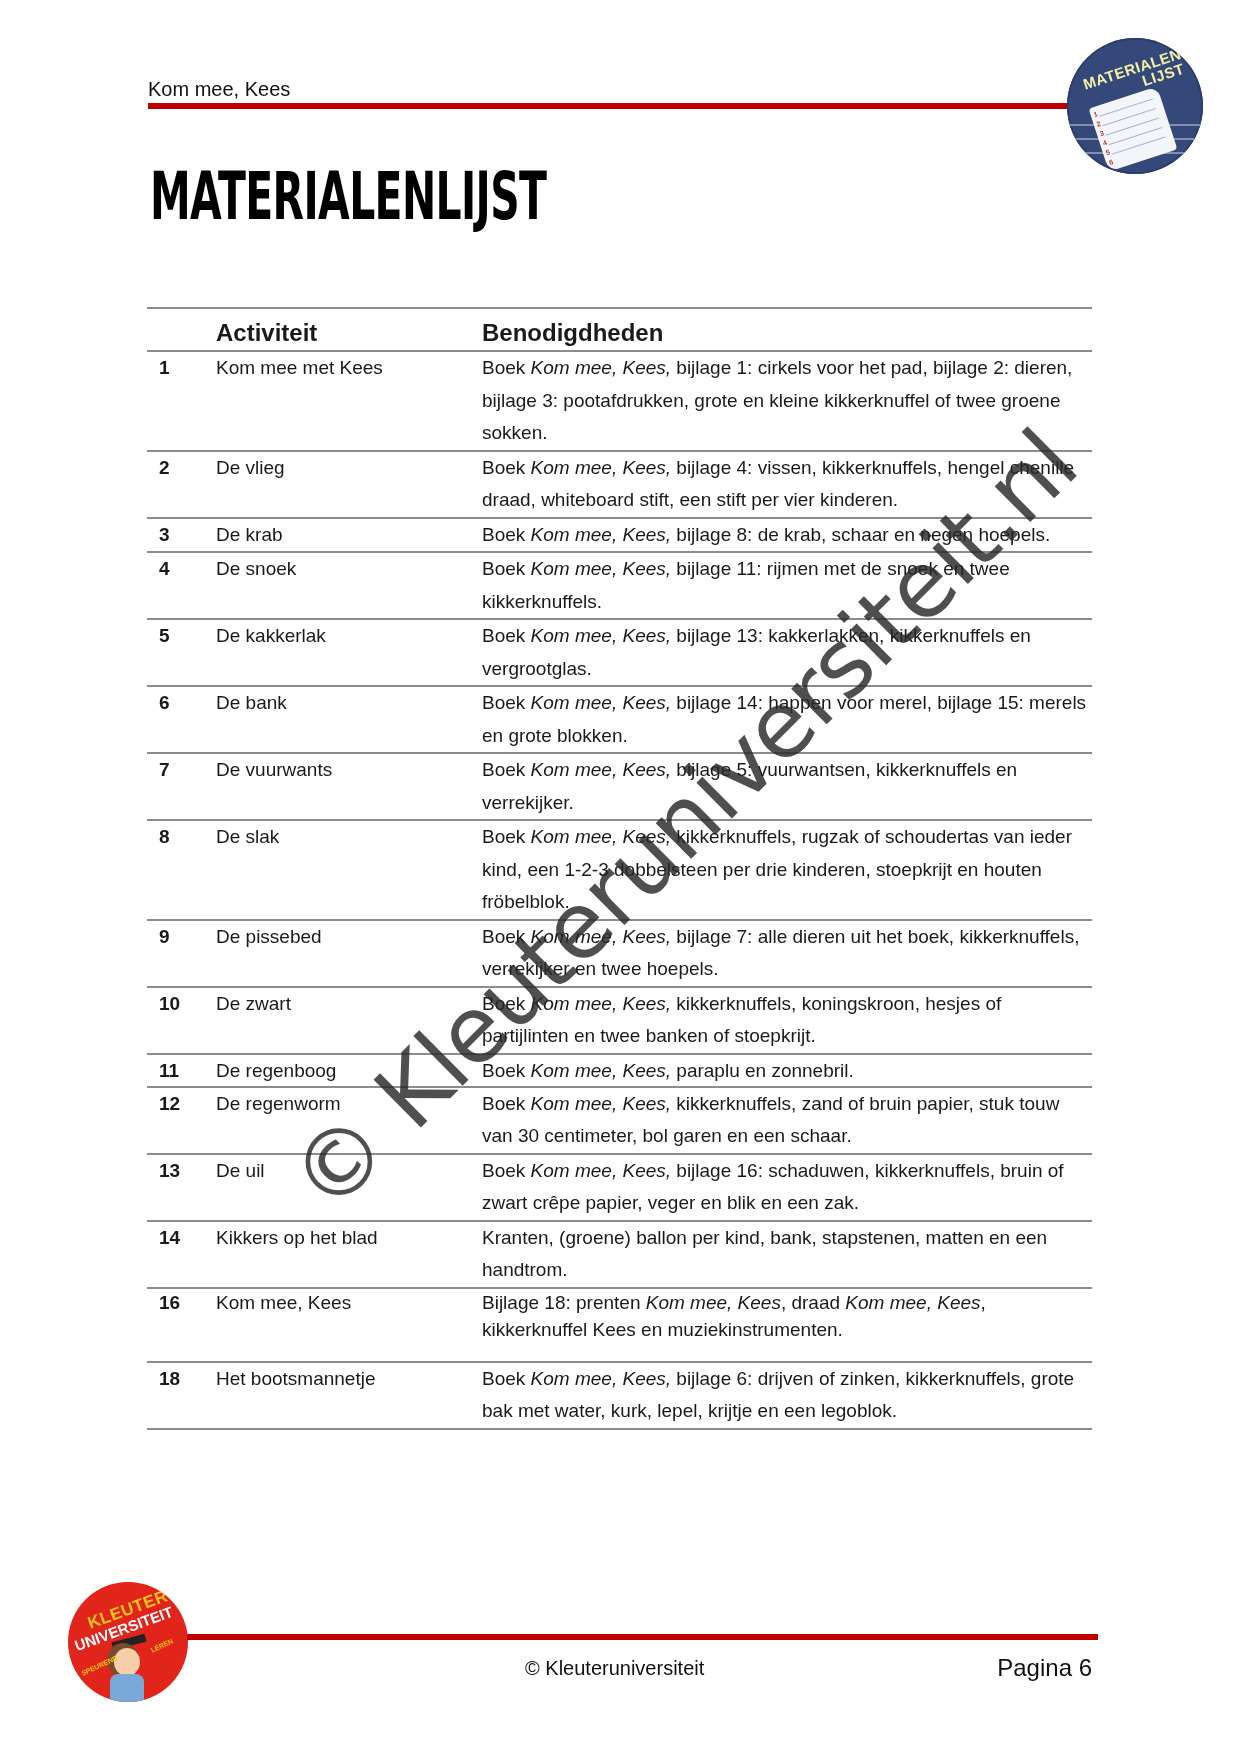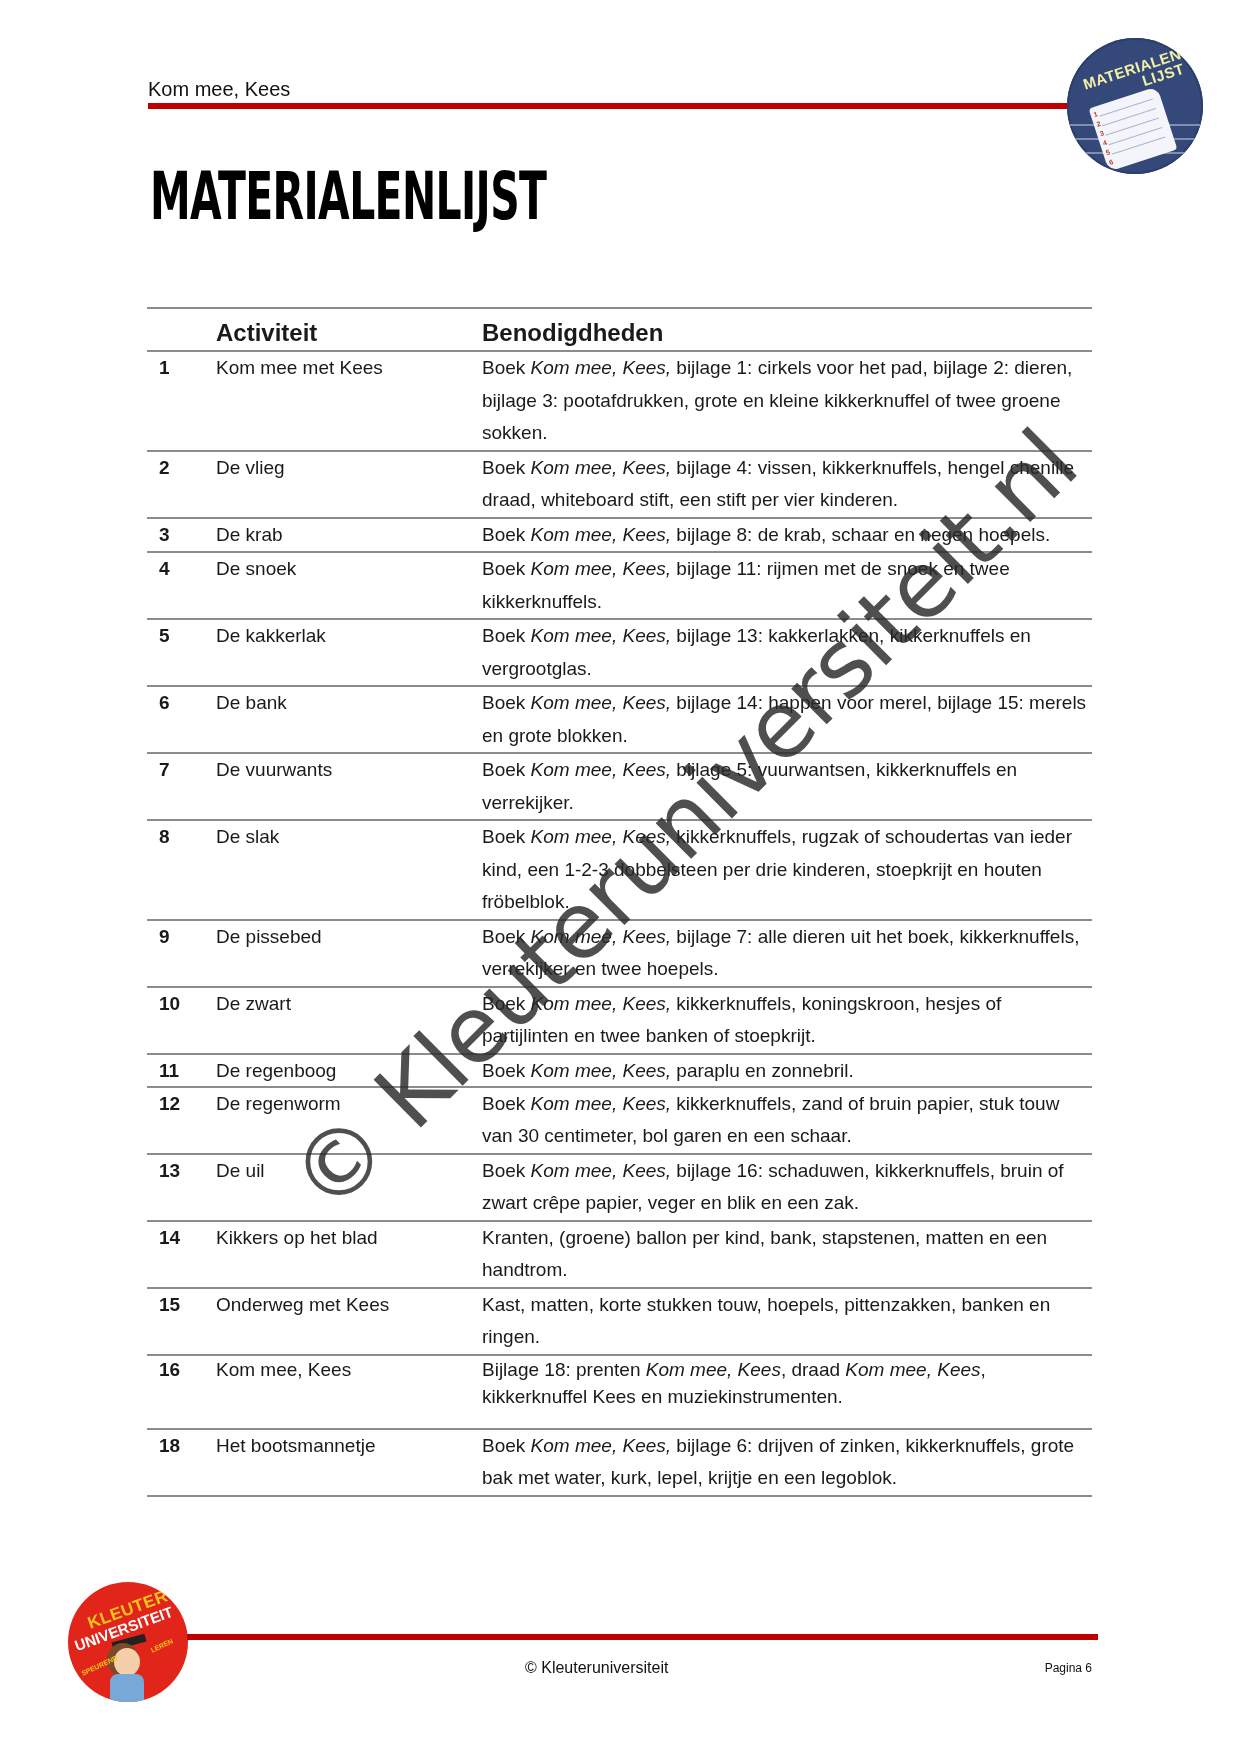--- a/index.html
+++ b/index.html
@@ -83,24 +83,24 @@
   .footer-logo .kid-body {
     position: absolute; left: 42px; top: 92px; width: 34px; height: 30px; border-radius: 8px 8px 0 0; background: #78a8d8;
   }
   .footer-logo .cap {
     position: absolute; left: 44px; top: 56px; width: 34px; height: 8px; background: #222; transform: rotate(-15deg);
   }
   .footer-rule {
     position: absolute; left: 187px; top: 1634px; width: 911px; height: 6px; background: #c00000;
   }
   .footer-copy {
-    position: absolute; left: 525px; top: 1656px; font-size: 16px; line-height: 24px; color: #111;
+    position: absolute; left: 525px; top: 1656px; font-size: 20px; line-height: 24px; color: #111;
   }
   .footer-page {
-    position: absolute; right: 148px; top: 1656px; font-size: 12px; line-height: 24px; color: #111;
+    position: absolute; right: 148px; top: 1656px; font-size: 24px; line-height: 24px; color: #111;
   }
 </style>
 </head>
 <body>
 
 <div class="header-title">Kom mee, Kees</div>
 <div class="header-rule"></div>
 
 <div class="badge">
   <div class="stripe" style="top:86px"></div>
@@ -199,25 +199,20 @@
       <tr>
         <td class="col-num">13</td>
         <td class="col-act">De uil</td>
         <td class="col-mat"><span>Boek </span><i>Kom mee, Kees,</i><span> bijlage 16: schaduwen, kikkerknuffels, bruin of zwart crêpe papier, veger en blik en een zak.</span></td>
       </tr>
       <tr>
         <td class="col-num">14</td>
         <td class="col-act">Kikkers op het blad</td>
         <td class="col-mat"><span>Kranten, (groene) ballon per kind, bank, stapstenen, matten en een handtrom.</span></td>
       </tr>
-      <tr>
-        <td class="col-num">15</td>
-        <td class="col-act">Onderweg met Kees</td>
-        <td class="col-mat"><span>Kast, matten, korte stukken touw, hoepels, pittenzakken, banken en ringen.</span></td>
-      </tr>
       <tr class="compact">
         <td class="col-num">16</td>
         <td class="col-act">Kom mee, Kees</td>
         <td class="col-mat"><span>Bijlage 18: prenten </span><i>Kom mee, Kees</i><span>, draad </span><i>Kom mee, Kees</i><span>, kikkerknuffel Kees en muziekinstrumenten.</span></td>
       </tr>
       <tr>
         <td class="col-num">18</td>
         <td class="col-act">Het bootsmannetje</td>
         <td class="col-mat"><span>Boek </span><i>Kom mee, Kees,</i><span> bijlage 6: drijven of zinken, kikkerknuffels, grote bak met water, kurk, lepel, krijtje en een legoblok.</span></td>
       </tr>

